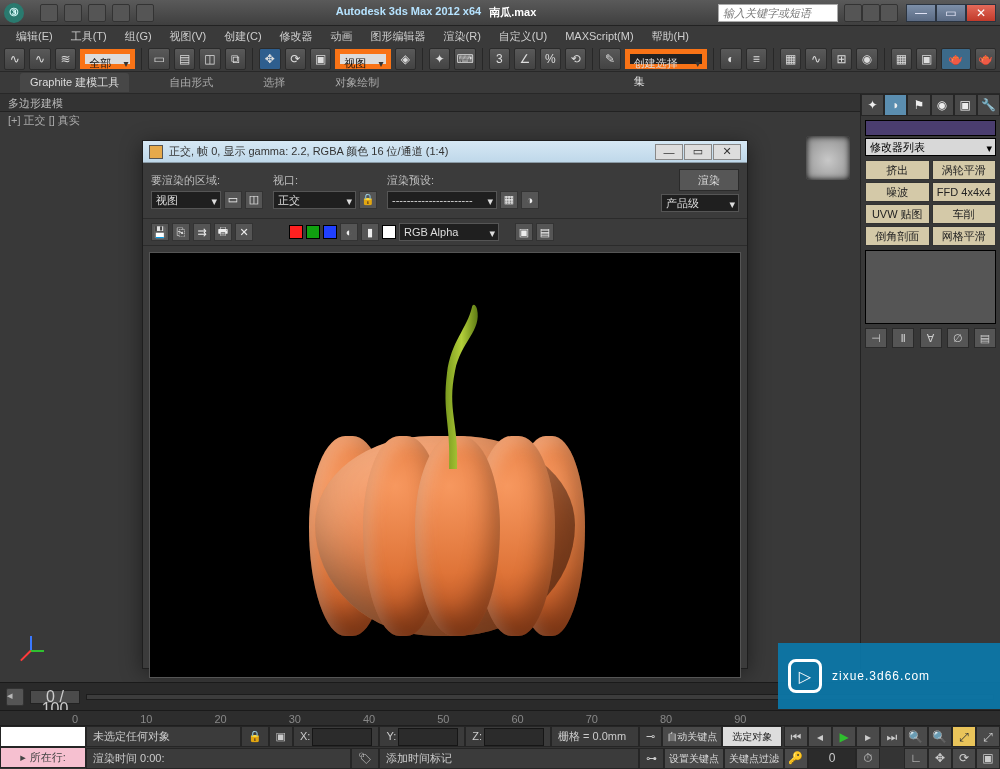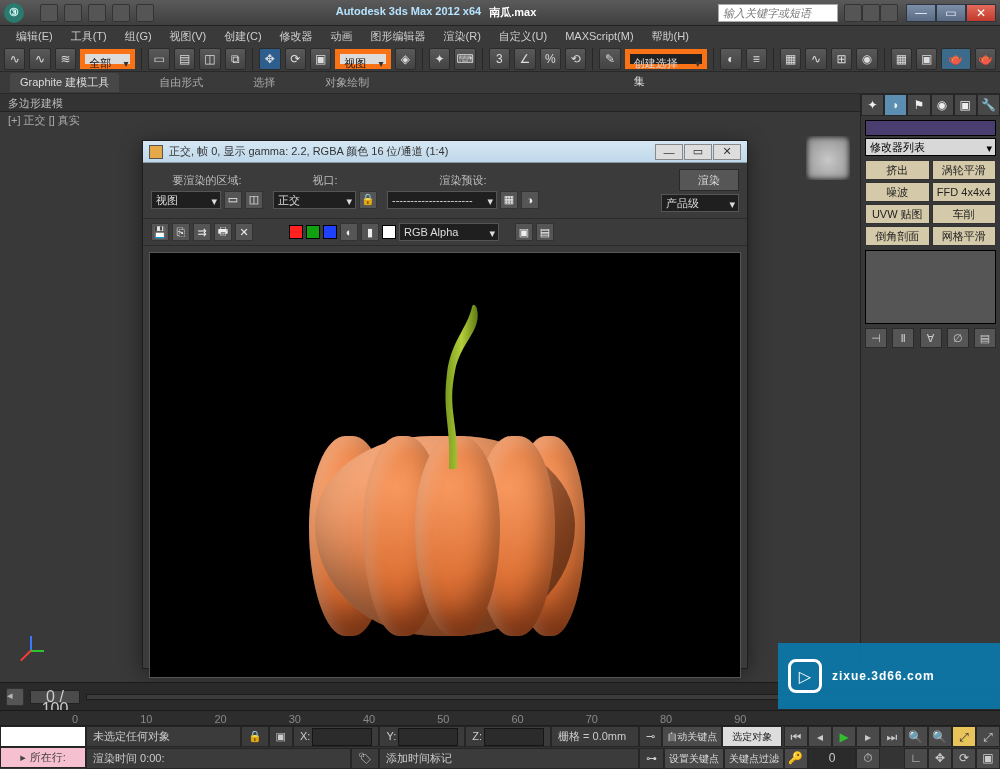--- a/index.html
+++ b/index.html
@@ -16,21 +16,21 @@
 .win-btn { width: 30px; height: 18px; background: linear-gradient(#7d8fa8,#5a6a83); border: 1px solid #2b3440; display: flex; align-items: center; justify-content: center; color: #eef; font-size: 12px; }
 .win-btn.close { background: linear-gradient(#e36a5a,#c13a2a); color: #fff; }
 .menubar { height: 20px; background: #3a3a3a; display: flex; align-items: center; padding-left: 8px; gap: 2px; color: #cfcfcf; }
 .menubar .mi { padding: 1px 8px; cursor: default; }
 .toolbar-row { height: 26px; background: #3a3a3a; display: flex; align-items: center; padding: 0 4px; gap: 4px; border-bottom: 1px solid #282828; }
 .tbtn { width: 22px; height: 22px; background: linear-gradient(#595959,#434343); border: 1px solid #2b2b2b; border-radius: 2px; display: flex; align-items: center; justify-content: center; color: #ddd; font-size: 12px; }
 .tbtn.big { width: 30px; }
 .dd { height: 20px; background: #dcdcdc; border: 5px solid #f97316; color: #111; padding: 0 14px 0 4px; line-height: 18px; position: relative; }
 .dd::after { content: "▾"; position: absolute; right: 2px; top: 1px; color: #333; font-size: 10px; }
 .sep { width: 1px; height: 22px; background: #272727; margin: 0 2px; }
-.ribbon { height: 22px; background: #3a3a3a; display: flex; align-items: center; padding-left: 10px; gap: 30px; color: #aaa; border-bottom: 1px solid #282828; }
+.ribbon { height: 22px; background: #3a3a3a; display: flex; align-items: center; padding-left: 20px; gap: 30px; color: #aaa; border-bottom: 1px solid #282828; }
 .ribbon .rtab.active { background: #474747; color: #ddd; padding: 2px 10px; border-radius: 3px 3px 0 0; }
 .ribbon .rtab { padding: 2px 10px; }
 .sub-ribbon { height: 18px; background: #333; color: #bbb; padding-left: 8px; line-height: 18px; border-bottom: 1px solid #222; }
 .vp-label { height: 16px; color: #aaa; padding-left: 8px; line-height: 16px; }
 .workspace { position: relative; height: 546px; background: #393939; }
 .axis-gizmo { position: absolute; left: 18px; bottom: 10px; width: 28px; height: 28px; }
 .axis-gizmo .z { position: absolute; left: 12px; top: 0; width: 2px; height: 14px; background: #3a78ff; }
 .axis-gizmo .y { position: absolute; left: 12px; top: 14px; width: 14px; height: 2px; background: #2fc12f; }
 .axis-gizmo .x { position: absolute; left: 12px; top: 14px; width: 2px; height: 14px; background: #ff3a3a; transform: rotate(45deg); transform-origin: top left; }
 .cube { position: absolute; right: 150px; top: 8px; width: 44px; height: 44px; background: radial-gradient(circle at 50% 55%, #c8c8c8, #8a8a8a); border-radius: 4px; box-shadow: 0 0 6px #000 inset; }
@@ -51,21 +51,21 @@
 
 
 .render-win { position: absolute; left: 142px; top: 12px; width: 606px; height: 529px; background: #3b3b3b; border: 1px solid #1e1e1e; box-shadow: 0 4px 20px rgba(0,0,0,.45); }
 .rw-title { height: 22px; background: linear-gradient(#d6e8f4,#bfd8ea); display: flex; align-items: center; padding: 0 6px; color: #274; border-bottom: 1px solid #8a9aa5; }
 .rw-title .ico { width: 14px; height: 14px; background: #e6a94a; border: 1px solid #555; margin-right: 6px; }
 .rw-title .t { color: #333; flex: 1; }
 .rw-title .wc { display: flex; gap: 1px; }
 .rw-title .wb { width: 28px; height: 16px; background: #ddd; border: 1px solid #888; display: flex; align-items: center; justify-content: center; color: #333; font-size: 11px; }
 .rw-row { display: flex; align-items: center; padding: 6px 8px 0; gap: 10px; color: #ccc; }
 .rw-row .col { display: flex; flex-direction: column; gap: 3px; }
-.rw-row .lbl { font-size: 11px; color: #bfbfbf; text-align: center; }
+.rw-row .lbl { font-size: 11px; color: #bfbfbf; }
 .rw-row .line { display: flex; align-items: center; gap: 3px; }
 .dark-dd { height: 18px; background: #1f1f1f; border: 1px solid #555; color: #ddd; padding: 0 14px 0 4px; line-height: 16px; position: relative; min-width: 64px; }
 .dark-dd::after { content: "▾"; position: absolute; right: 3px; top: 1px; }
 .gbtn { width: 18px; height: 18px; background: #555; border: 1px solid #333; display: flex; align-items: center; justify-content: center; color: #eee; font-size: 11px; }
 .render-btn { width: 60px; height: 22px; background: #565656; border: 1px solid #2a2a2a; color: #ddd; display: flex; align-items: center; justify-content: center; margin-left: auto; }
 .rw-tb2 { display: flex; align-items: center; padding: 4px 8px; gap: 3px; border-top: 1px solid #2b2b2b; border-bottom: 1px solid #2b2b2b; margin-top: 6px; }
 .sw { width: 14px; height: 14px; border: 1px solid #000; }
 .rw-canvas { margin: 6px; height: 426px; background: #000; border: 1px solid #555; position: relative; overflow: hidden; }
 
 
@@ -99,21 +99,21 @@
 .nav-box { display: flex; flex-direction: column; }
 .nav-box .r { display: flex; height: 22px; }
 .nav-box .nb { width: 24px; height: 21px; background: #4a4a4a; border: 1px solid #262626; display: flex; align-items: center; justify-content: center; color: #ccc; font-size: 12px; }
 .nav-box .nb.active { background: #e9c45a; color: #333; }
 .auto-key { width: 60px; height: 21px; background: #4a4a4a; border: 1px solid #262626; color: #ddd; line-height: 19px; text-align: center; font-size: 10px; }
 
 
 .wm { position: absolute; right: 0; bottom: 60px; width: 222px; height: 66px; background: rgba(11,120,170,.92); display: flex; align-items: center; gap: 10px; padding: 0 10px; color: #fff; }
 .wm .play { width: 34px; height: 34px; border: 3px solid #fff; border-radius: 8px; display: flex; align-items: center; justify-content: center; font-size: 16px; }
 .wm .big { font-size: 24px; font-weight: bold; letter-spacing: 2px; }
-.wm .url { font-size: 12px; letter-spacing: 1px; font-weight: bold; }
+.wm .url { font-size: 12px; letter-spacing: 1px; }
 </style>
 </head>
 <body>
 
 <div class="titlebar">
   <div class="logo">③</div>
   <div class="qat">
     <div class="icon-slot"></div>
     <div class="icon-slot"></div>
     <div class="icon-slot"></div>

